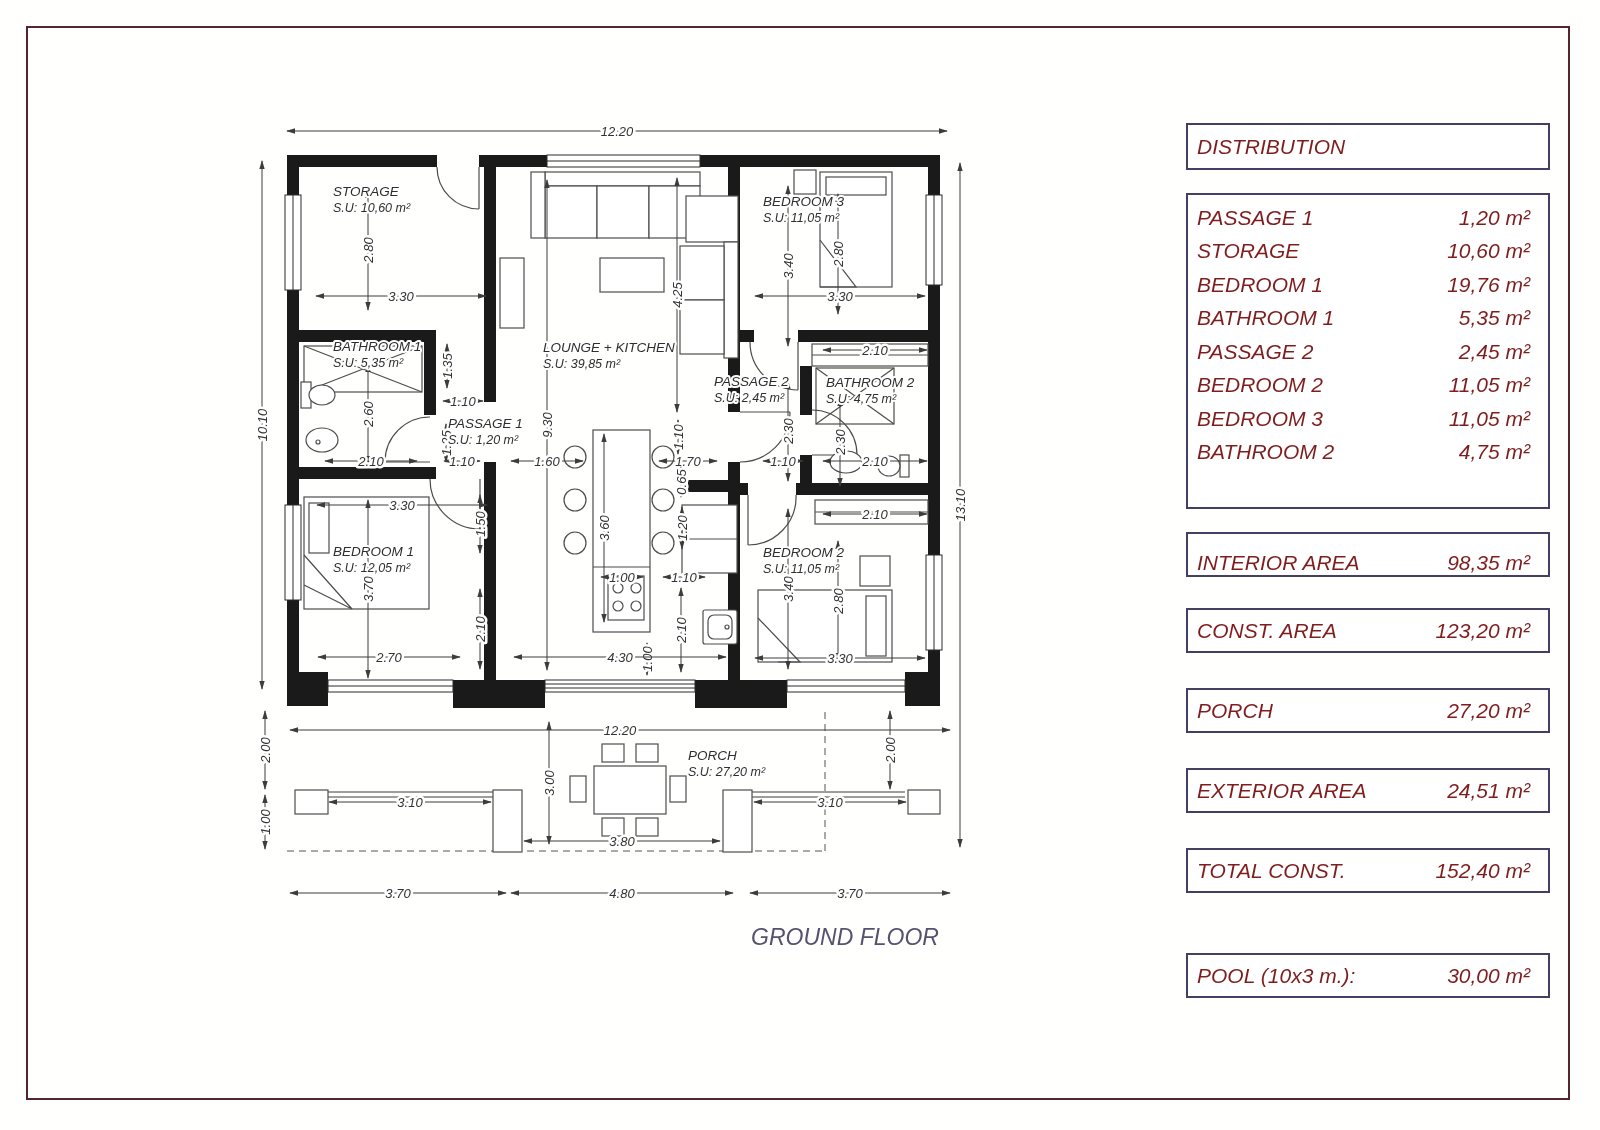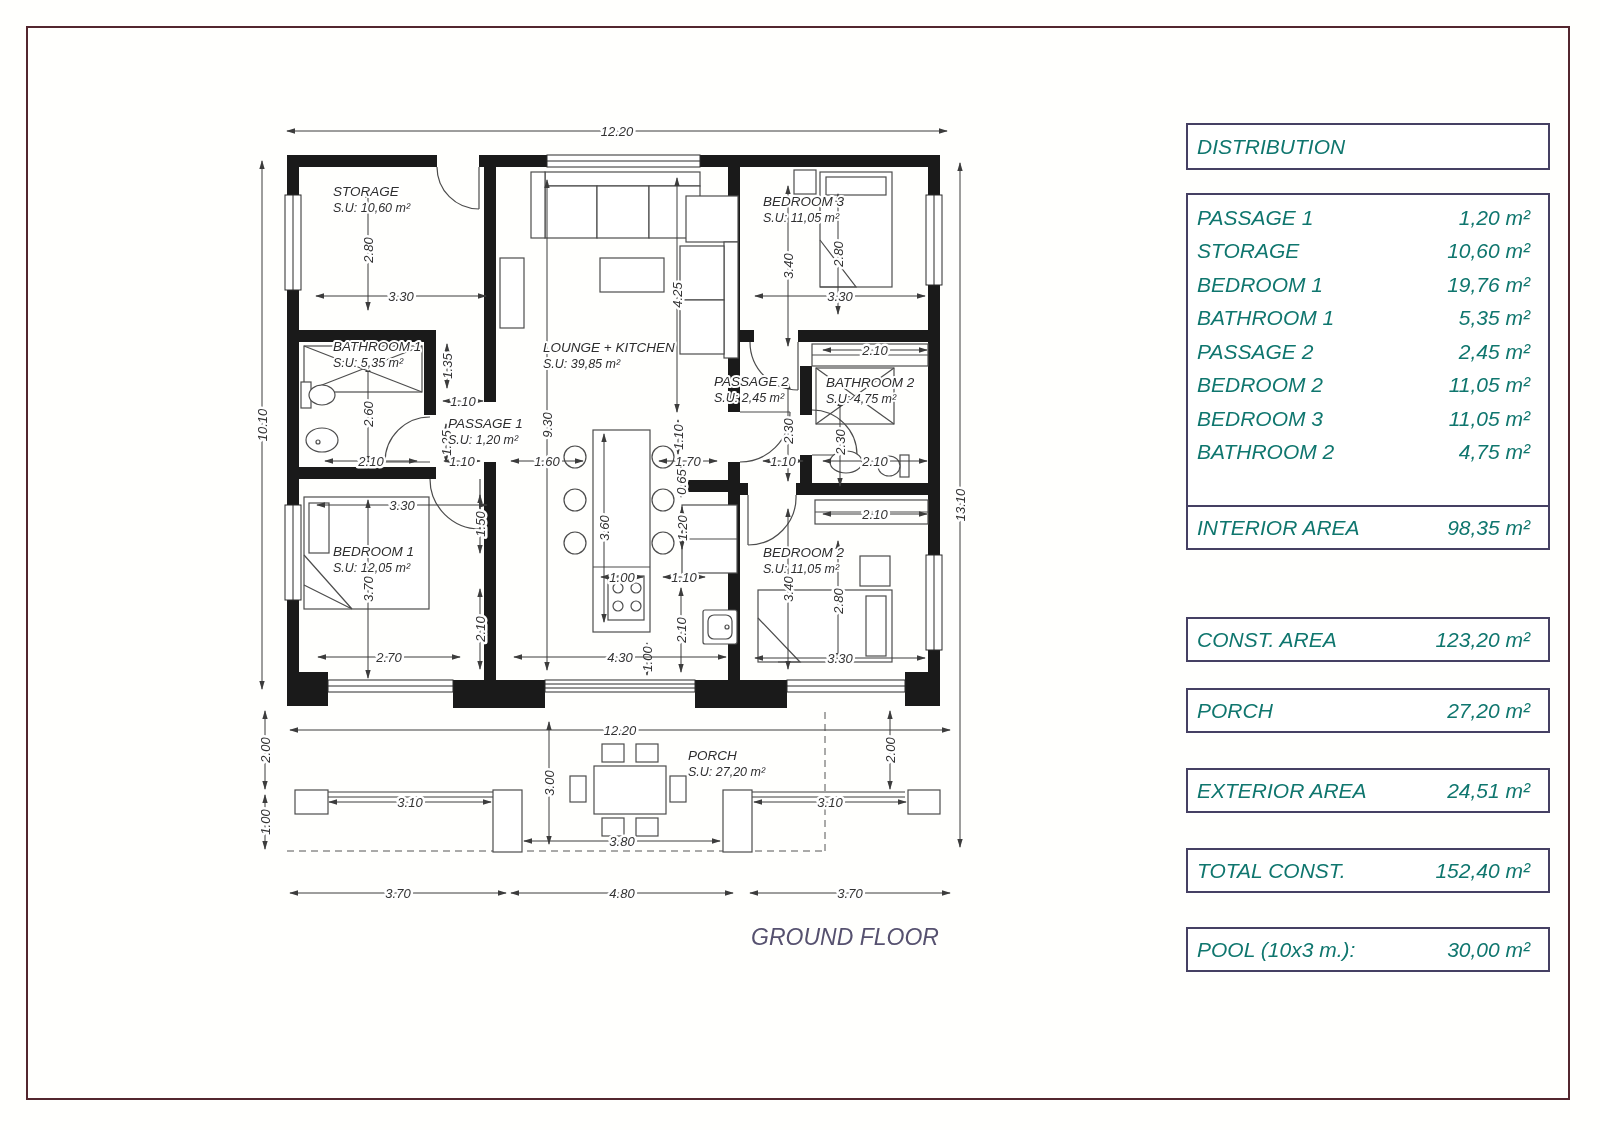--- a/index.html
+++ b/index.html
@@ -22,21 +22,21 @@
   .dimtext{font-size:13px;fill:#333;text-anchor:middle;
            paint-order:stroke;stroke:#ffffff;stroke-width:5px;stroke-linejoin:round;}
   .roomname{font-size:13.5px;fill:#2e2e2e;
             paint-order:stroke;stroke:#fff;stroke-width:4px;stroke-linejoin:round;}
   .roomsu{font-size:12.5px;fill:#2e2e2e;
             paint-order:stroke;stroke:#fff;stroke-width:4px;stroke-linejoin:round;}
   .floor-title{font-size:23px;fill:#56516f;}
 
   
   .pbox{position:absolute;left:1186px;width:364px;background:#fff;
-        border:2px solid #454063;box-sizing:border-box;color:#0f766e;}
+        border:2px solid #454063;box-sizing:border-box;color:#7f1d1d;}
   .pbox::before{content:"";position:absolute;left:9px;top:7px;right:-12px;bottom:-12px;
         border:2px solid #454063;background:#fff;z-index:-1;}
   .hbox{top:123px;height:47px;display:flex;align-items:center;
         padding-left:9px;font-size:21px;}
   .rbox{top:193px;height:316px;padding-top:6px;}
   .prow{display:flex;justify-content:space-between;align-items:center;
         height:33.5px;padding:0 18px 0 9px;font-size:21px;}
   .tbox{height:45px;display:flex;justify-content:space-between;align-items:center;
         padding:0 18px 0 9px;font-size:21px;}
 </style>
@@ -545,38 +545,38 @@
       <div class="prow">
         <span>BEDROOM 3</span>
         <span>11,05 m²</span>
       </div>
       <div class="prow">
         <span>BATHROOM 2</span>
         <span>4,75 m²</span>
       </div>
     </div>
   <div id="summary-boxes">
-      <div class="pbox tbox" style="top: 505px;">
+      <div class="pbox tbox" style="top: 532px; align-items: flex-end;">
         <span>INTERIOR AREA</span>
         <span>98,35 m²</span>
       </div>
-      <div class="pbox tbox" style="top: 608px; margin-top: 9px;">
+      <div class="pbox tbox" style="top: 608px;">
         <span>CONST. AREA</span>
         <span>123,20 m²</span>
       </div>
       <div class="pbox tbox" style="top: 688px;">
         <span>PORCH</span>
         <span>27,20 m²</span>
       </div>
       <div class="pbox tbox" style="top: 768px; text-align: right;">
         <span>EXTERIOR AREA</span>
         <span>24,51 m²</span>
       </div>
       <div class="pbox tbox" style="top: 848px;">
         <span>TOTAL CONST.</span>
         <span>152,40 m²</span>
       </div>
-      <div class="pbox tbox" style="top: 927px;">
+      <div class="pbox tbox" style="top: 953px;">
         <span>POOL (10x3 m.):</span>
         <span>30,00 m²</span>
       </div>
     </div>
 </div>
 
 </body></html>

